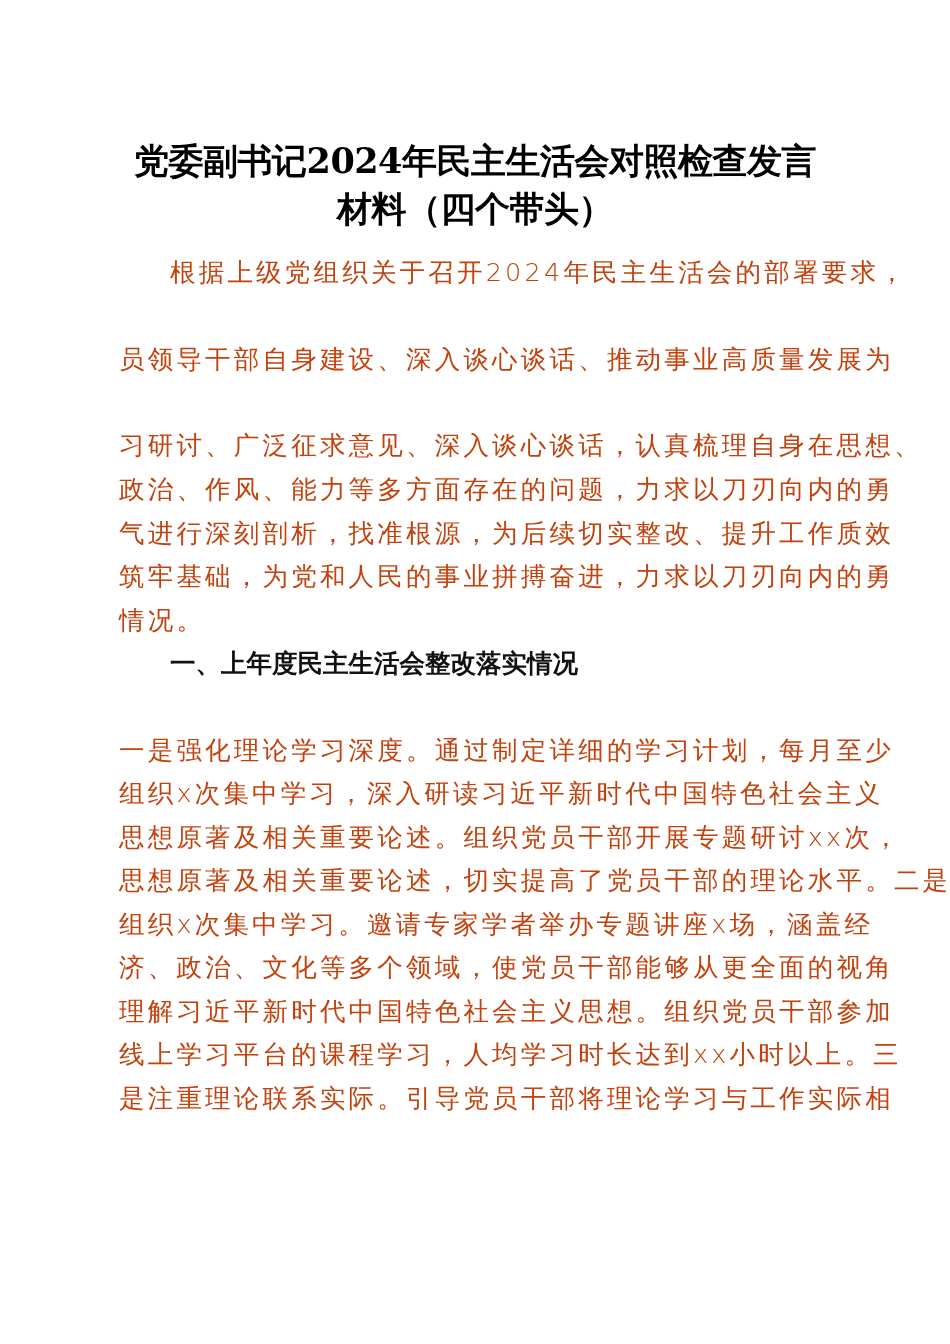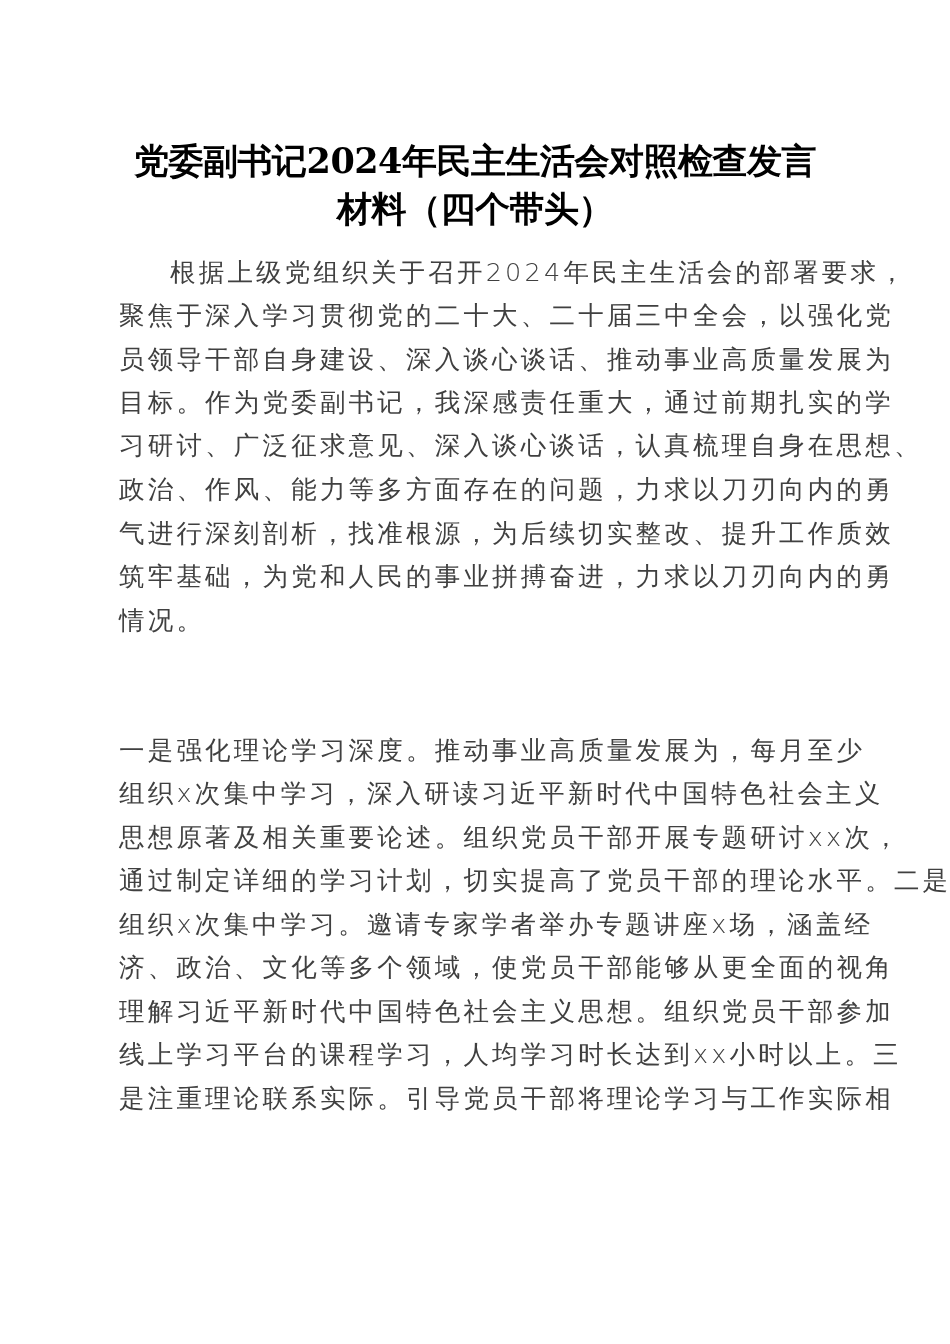--- a/index.html
+++ b/index.html
@@ -10,51 +10,50 @@
   .page { position: absolute; left: 0; top: 0; width: 950px; height: 1344px; }
   .title {
     position: absolute; left: 0; width: 950px; text-align: center;
     font-family: "DejaVu Serif", "Liberation Serif", serif; font-weight: bold;
     font-size: 35px; line-height: 46px; color: #000; letter-spacing: -0.5px;
   }
   .title.l1 { top: 138px; }
   .title.l2 { top: 186px; }
   .body-line {
     position: absolute; left: 119px; width: 715px;
-    font-size: 25.5px; line-height: 30px; white-space: nowrap; color: #404040;
+    font-size: 25.5px; line-height: 30px; white-space: nowrap; color: #c2410c;
     font-family: "DejaVu Sans", "Liberation Sans", sans-serif; font-weight: 300;
     letter-spacing: 3.2px;
   }
   .indent { left: 170px; }
   .heading {
     position: absolute; left: 170px; font-size: 25.5px; line-height: 30px;
     font-family: "DejaVu Sans", "Liberation Sans", sans-serif; font-weight: bold; color: #111;
   }
   .subheading { font-weight: 400; }
 </style>
 </head>
 <body>
 
 <div class="page">
   <div class="title l1">党委副书记2024年民主生活会对照检查发言</div>
   <div class="title l2">材料（四个带头）</div>
 
   <div class="body-line indent" style="top:257px">根据上级党组织关于召开2024年民主生活会的部署要求，</div>
-  <div class="body-line" style="top:300px">聚焦于深入学习贯彻党的二十大、二十届三中全会，以强化党</div>
   <div class="body-line" style="top:344px">员领导干部自身建设、深入谈心谈话、推动事业高质量发展为</div>
-  <div class="body-line" style="top:387px">目标。作为党委副书记，我深感责任重大，通过前期扎实的学</div>
   <div class="body-line" style="top:430px">习研讨、广泛征求意见、深入谈心谈话，认真梳理自身在思想、</div>
   <div class="body-line" style="top:474px">政治、作风、能力等多方面存在的问题，力求以刀刃向内的勇</div>
   <div class="body-line" style="top:518px">气进行深刻剖析，找准根源，为后续切实整改、提升工作质效</div>
   <div class="body-line" style="top:561px">筑牢基础，为党和人民的事业拼搏奋进，力求以刀刃向内的勇</div>
   <div class="body-line" style="top:605px">情况。</div>
 
+  <div class="heading" style="top:648px">一、上年度民主生活会整改落实情况</div>
 
-  <div class="body-line" style="top:735px">一是强化理论学习深度。推动事业高质量发展为，每月至少</div>
+  <div class="body-line" style="top:735px">一是强化理论学习深度。通过制定详细的学习计划，每月至少</div>
   <div class="body-line" style="top:778px">组织x次集中学习，深入研读习近平新时代中国特色社会主义</div>
   <div class="body-line" style="top:822px">思想原著及相关重要论述。组织党员干部开展专题研讨xx次，</div>
-  <div class="body-line" style="top:865px">通过制定详细的学习计划，切实提高了党员干部的理论水平。二是</div>
+  <div class="body-line" style="top:865px">思想原著及相关重要论述，切实提高了党员干部的理论水平。二是</div>
   <div class="body-line" style="top:909px">组织x次集中学习。邀请专家学者举办专题讲座x场，涵盖经</div>
   <div class="body-line" style="top:952px">济、政治、文化等多个领域，使党员干部能够从更全面的视角</div>
   <div class="body-line" style="top:996px">理解习近平新时代中国特色社会主义思想。组织党员干部参加</div>
   <div class="body-line" style="top:1039px">线上学习平台的课程学习，人均学习时长达到xx小时以上。三</div>
   <div class="body-line" style="top:1083px">是注重理论联系实际。引导党员干部将理论学习与工作实际相</div>
 </div>
 
 </body></html>

